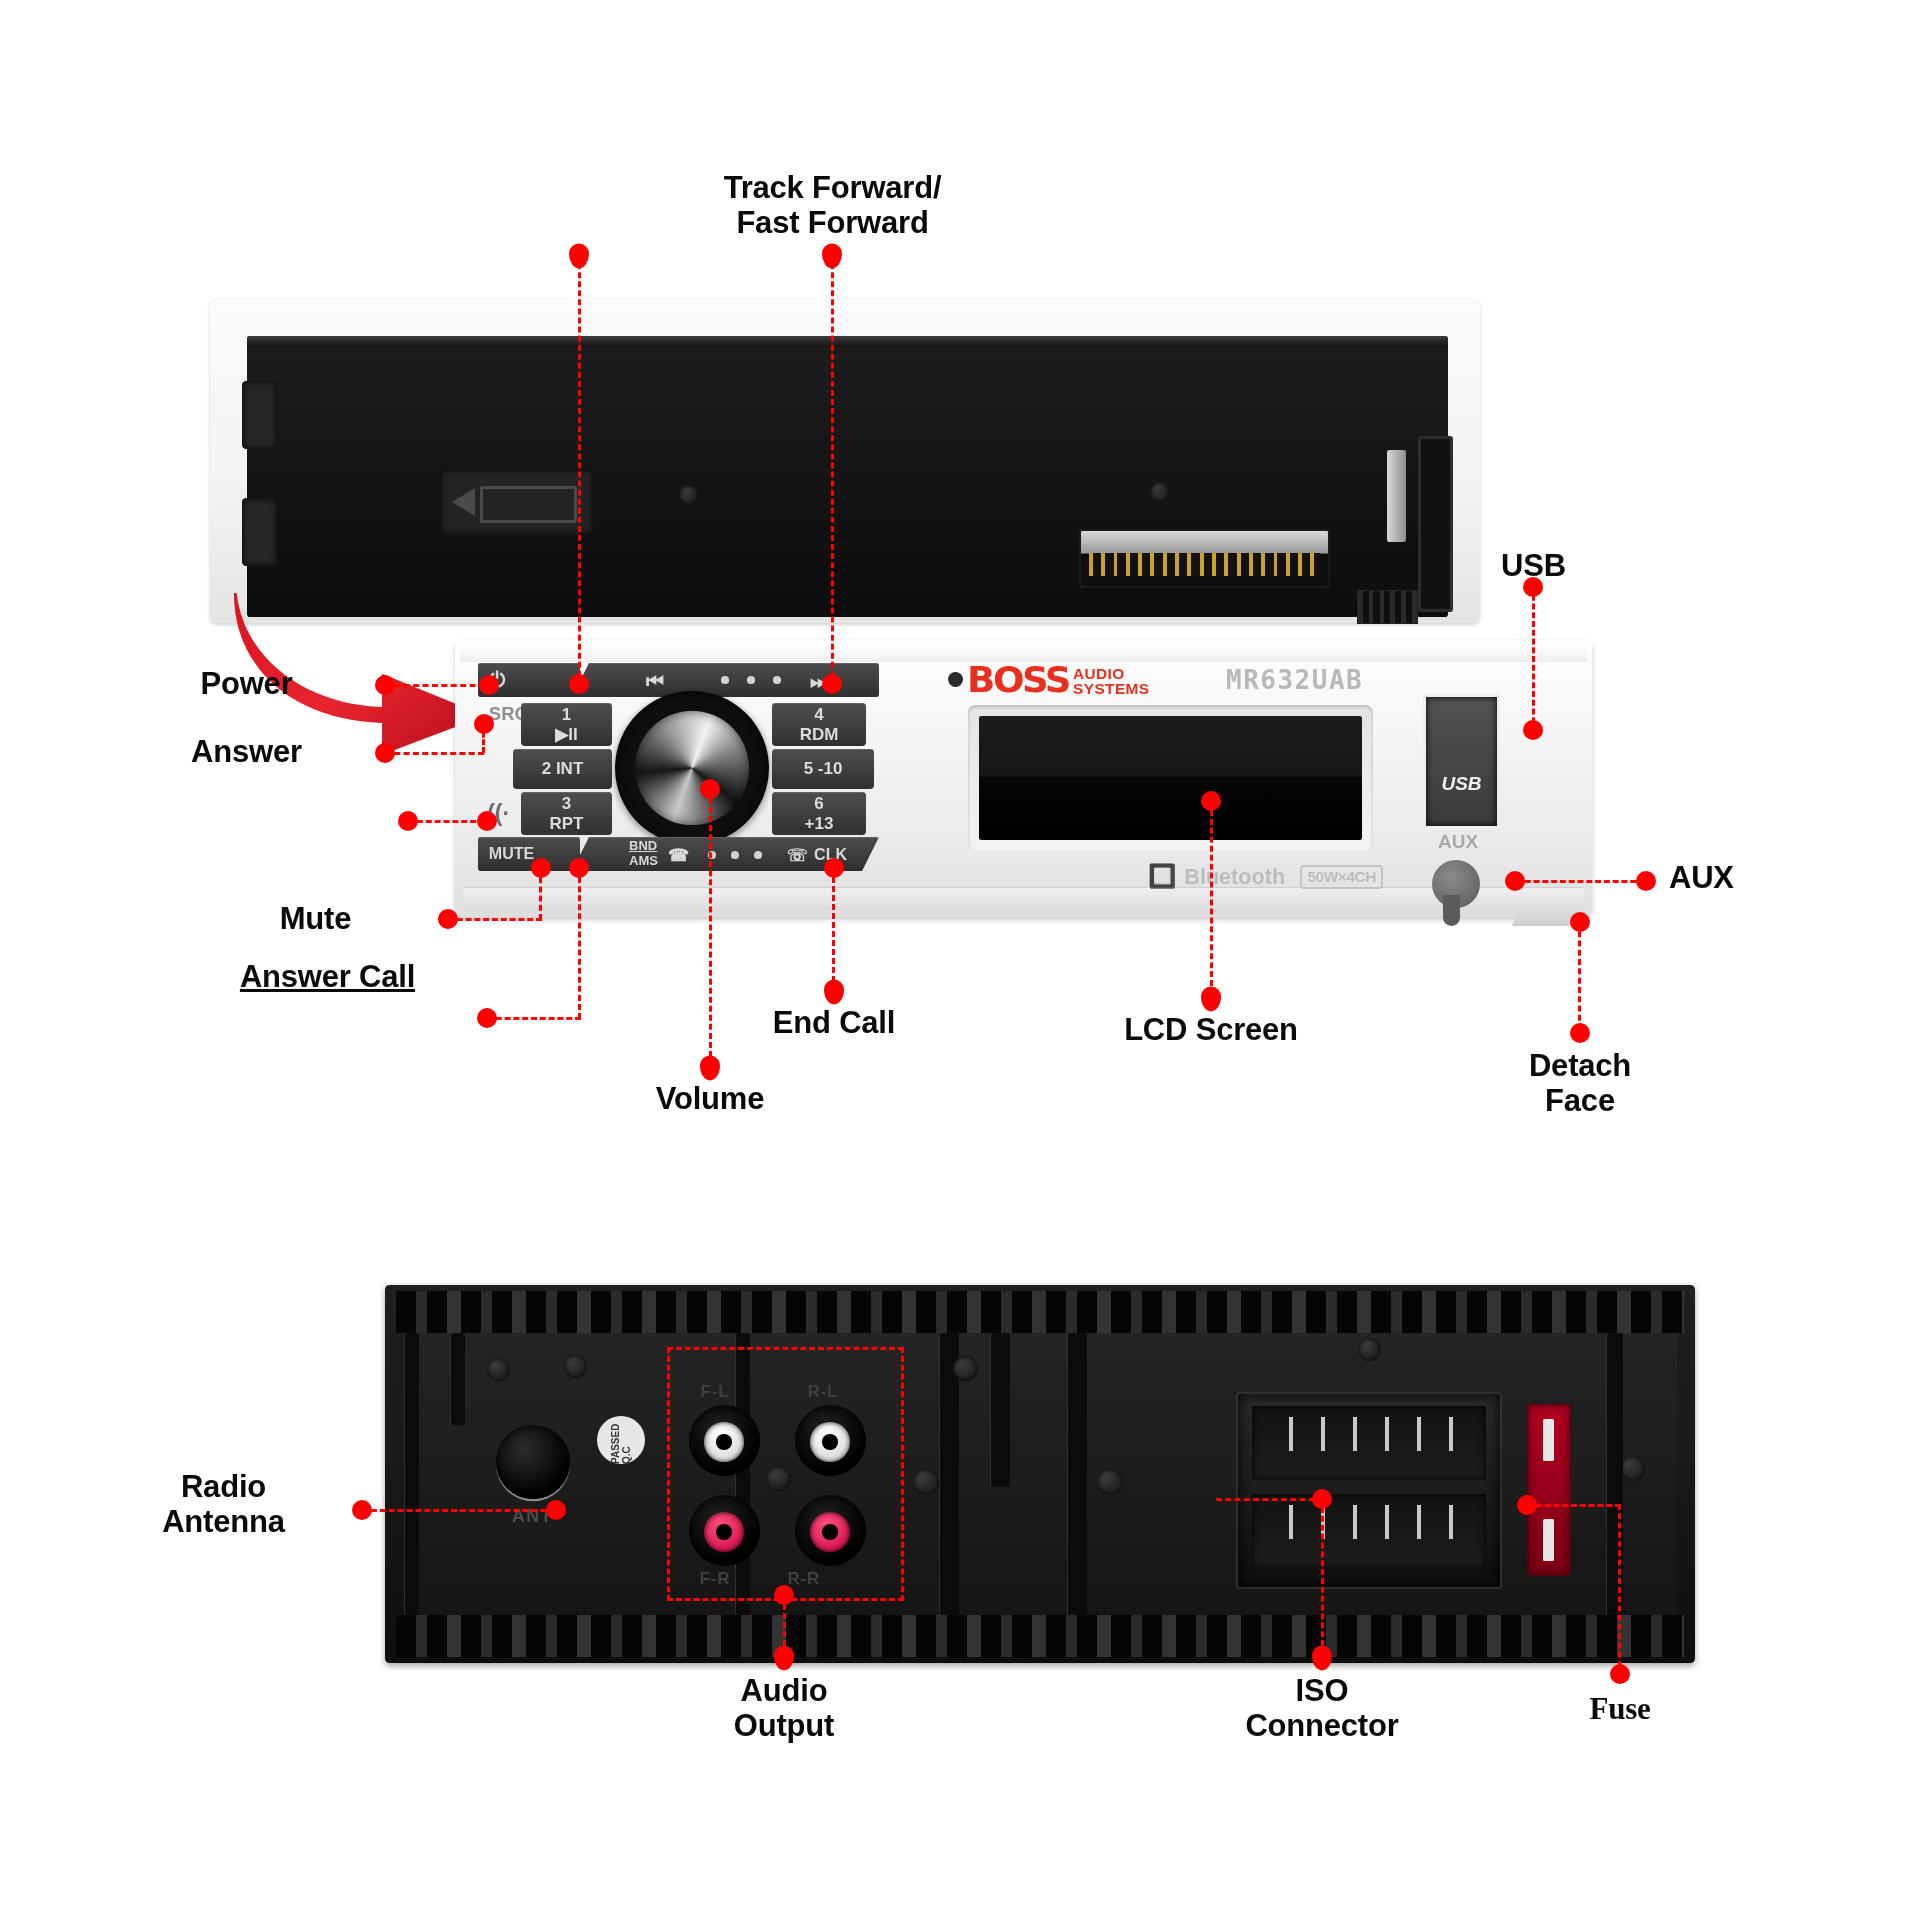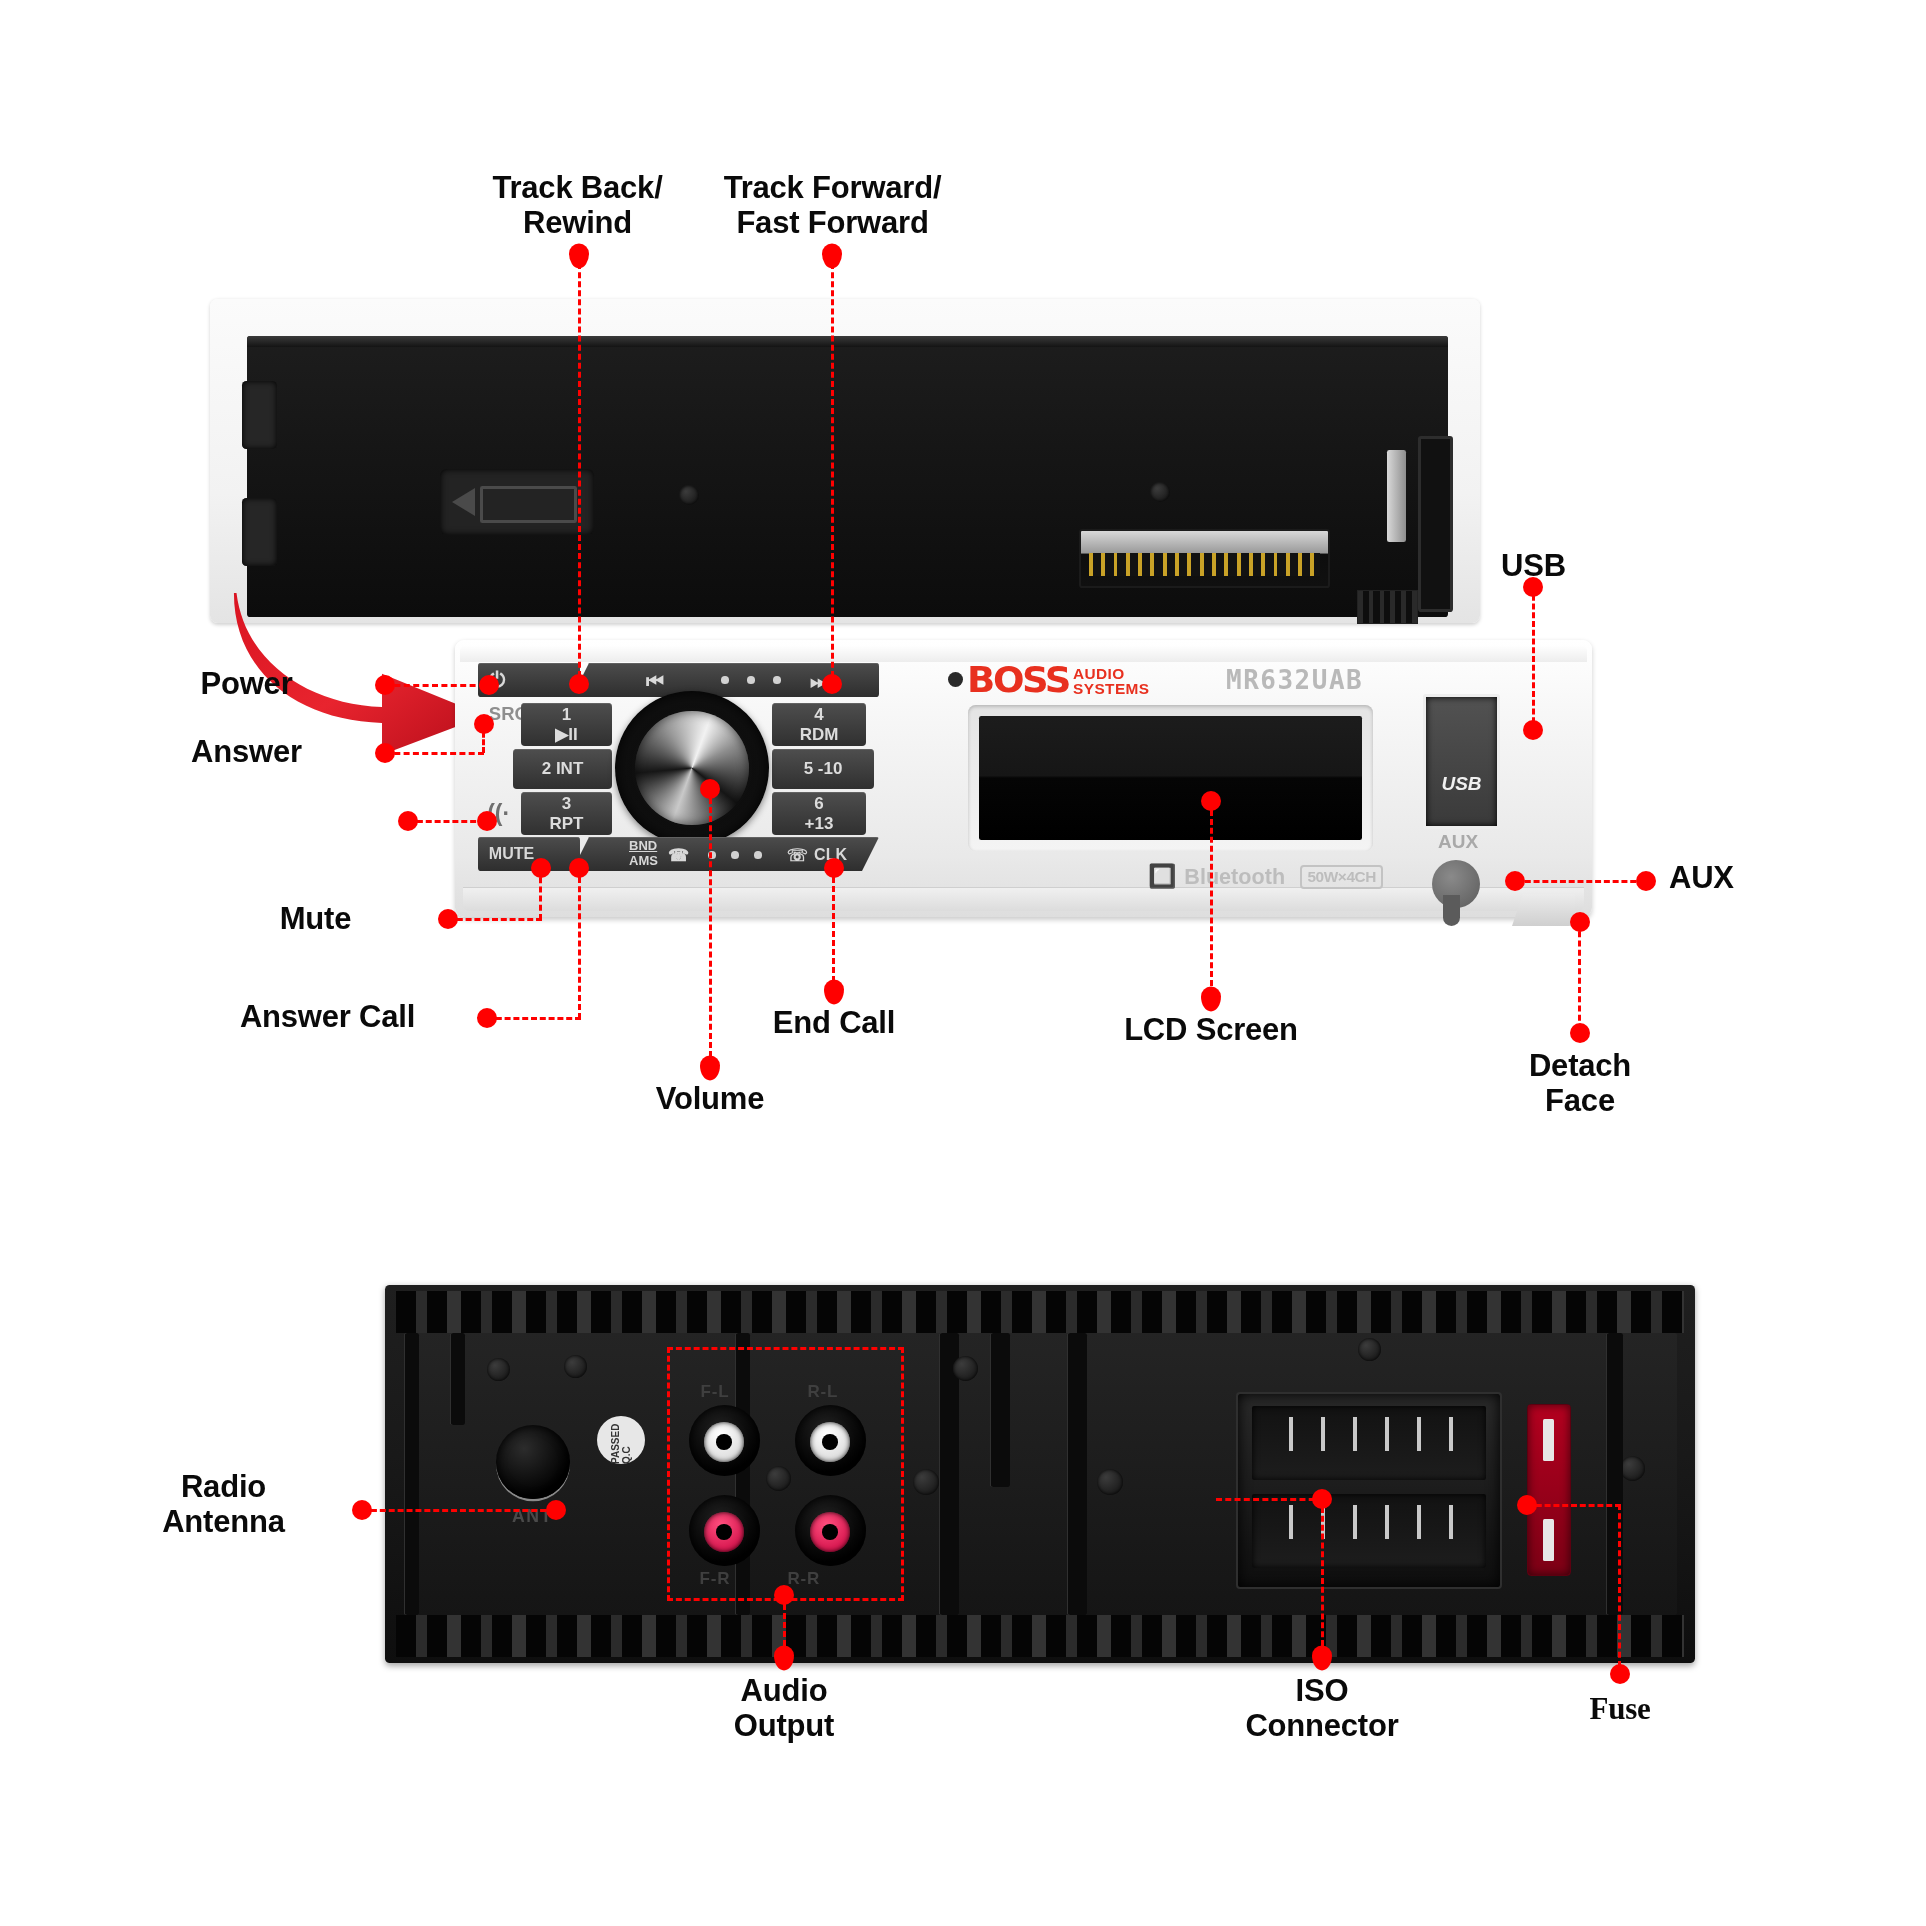--- a/index.html
+++ b/index.html
@@ -375,22 +375,20 @@
 
       <div class="fuse"></div>
       <div class="screw" style="left:1216px;top:123px;width:25px;height:25px;"></div>
       <div class="rib" style="left:1202px;top:0;bottom:0;width:17px;"></div>
     </div>
   </div>
 
   <div class="vline" style="left:578px;top:254px;height:432px;"></div>
   <div class="dot tear" style="left:579px;top:256px;"></div>
   <div class="dot" style="left:579px;top:684px;"></div>
-  <div class="lbl c" style="left:385px;top:171px;width:385px;">Track Back/
-Rewind</div>
 
   <div class="vline" style="left:831px;top:254px;height:432px;"></div>
   <div class="dot tear" style="left:832px;top:256px;"></div>
   <div class="dot" style="left:832px;top:684px;"></div>
   <div class="lbl c" style="left:632px;top:171px;width:401px;">Track Forward/
 Fast Forward</div>
 
   <div class="hline" style="left:385px;top:684px;width:100px;"></div>
   <div class="dot" style="left:385px;top:685px;"></div>
   <div class="dot" style="left:489px;top:685px;"></div>
@@ -409,21 +407,21 @@
   <div class="hline" style="left:448px;top:918px;width:94px;"></div>
   <div class="vline" style="left:539px;top:868px;height:52px;"></div>
   <div class="dot" style="left:448px;top:919px;"></div>
   <div class="dot" style="left:541px;top:868px;"></div>
   <div class="lbl r" style="left:200px;top:902px;width:231px;">Mute</div>
 
   <div class="hline" style="left:487px;top:1017px;width:94px;"></div>
   <div class="vline" style="left:578px;top:868px;height:151px;"></div>
   <div class="dot" style="left:487px;top:1018px;"></div>
   <div class="dot" style="left:579px;top:868px;"></div>
-  <div class="lbl r" style="left:177px;top:1000px;width:301px;">Answer Call</div>
+  <div class="lbl r" style="left:177px;top:960px;width:301px;text-decoration:underline;">Answer Call</div>
 
   <div class="vline" style="left:709px;top:789px;height:277px;"></div>
   <div class="dot" style="left:710px;top:789px;"></div>
   <div class="dot tear" style="left:710px;top:1068px;"></div>
   <div class="lbl c" style="left:556px;top:1082px;width:308px;">Volume</div>
 
   <div class="vline" style="left:832px;top:868px;height:123px;"></div>
   <div class="dot" style="left:834px;top:868px;"></div>
   <div class="dot tear" style="left:834px;top:992px;"></div>
   <div class="lbl c" style="left:680px;top:1006px;width:308px;">End Call</div>

